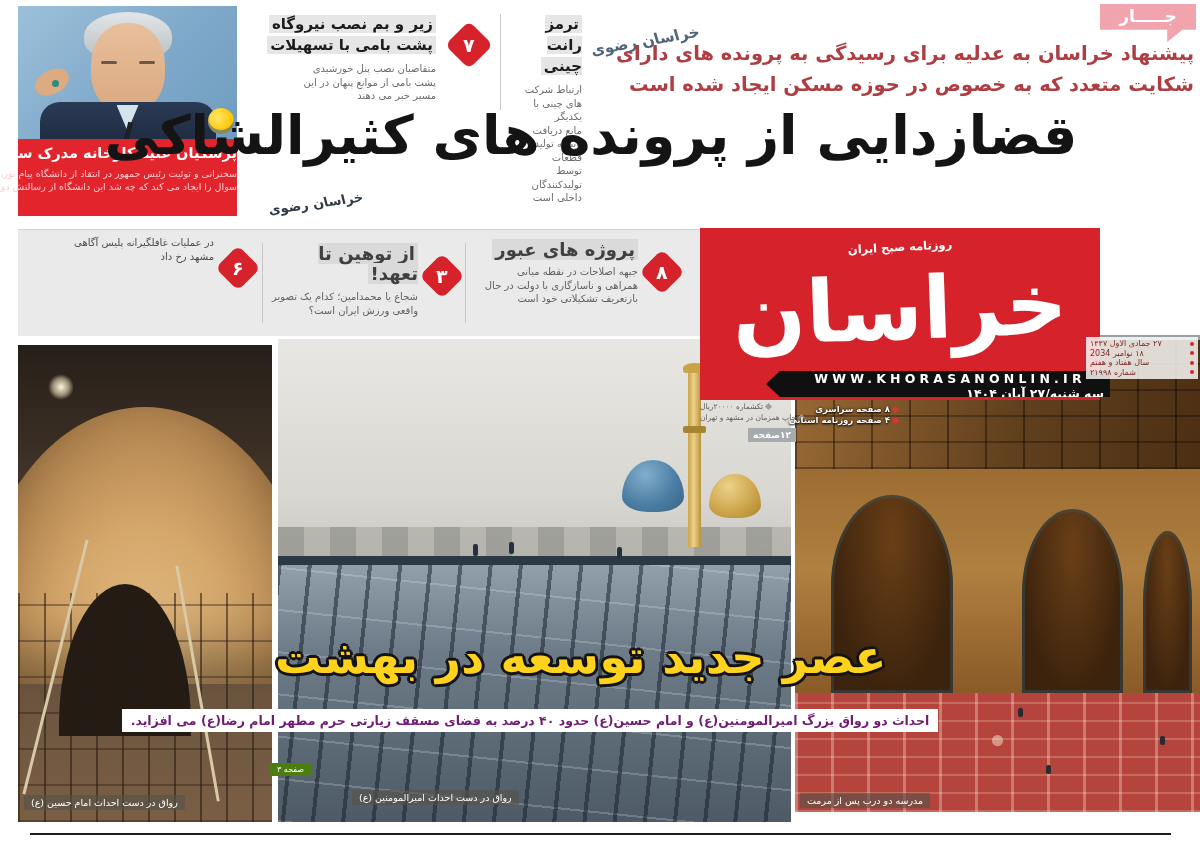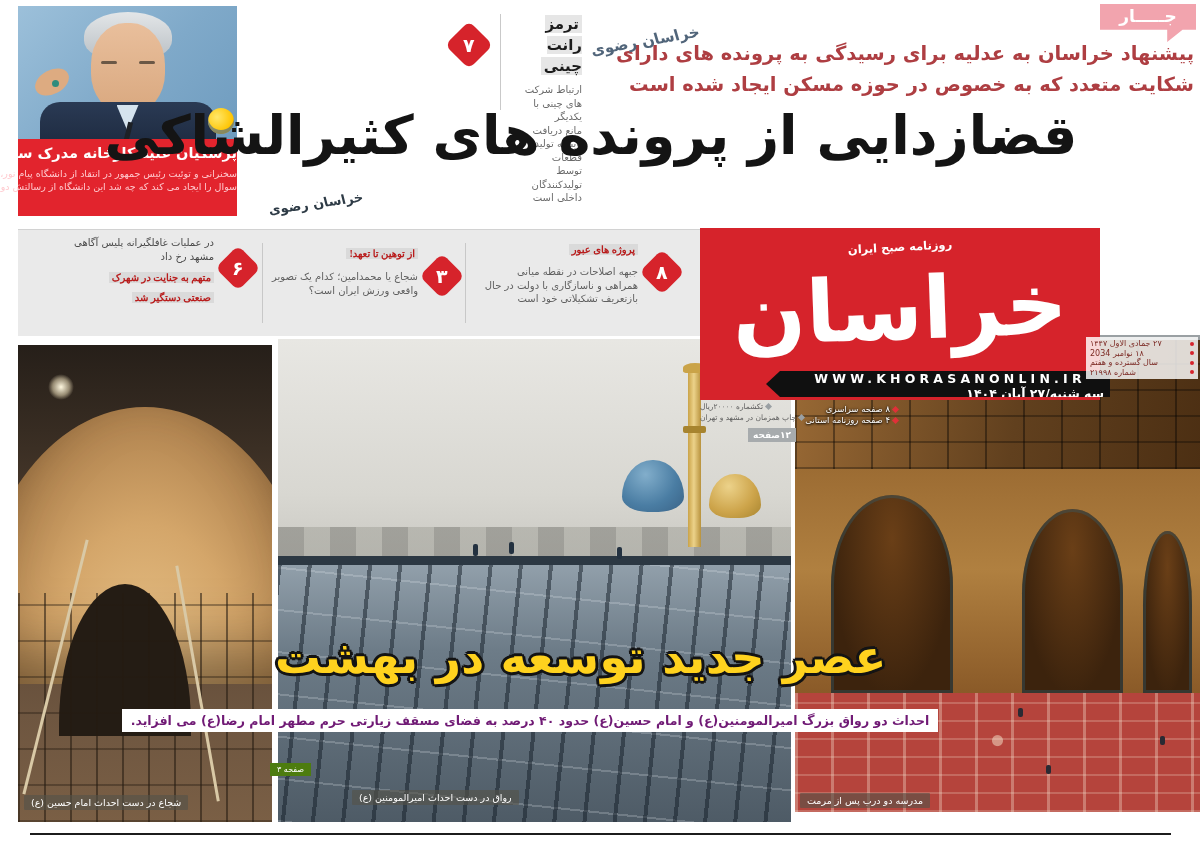--- a/index.html
+++ b/index.html
@@ -63,21 +63,21 @@
                    font-size:54px; font-weight:bold; color:#141414; letter-spacing:-1px;
                    white-space:nowrap; z-index:5; }
   .hl-logo { left:268px; top:196px; font-size:13px; font-weight:bold; color:#2e3b46;
              transform:rotate(-8deg) skewX(6deg); z-index:5; }
 
   
   .band { left:18px; top:229px; width:682px; height:107px; background:#eaeaea; border-top:1px solid #d2d2d2; z-index:4; }
   .bitem { position:absolute; display:flex; align-items:flex-start; }
   .bitem .diamond { width:32px; height:32px; margin:16px 4px 0 8px; }
   .b-col { text-align:right; }
-  .b-title { font-size:10px; font-weight:bold; color:#b91c1c; line-height:20px;font-family:Liberation Serif, serif; }
+  .b-title { font-size:18px; font-weight:bold; color:#404040; line-height:20px; }
   .b-title em { font-style:normal; background:#dadada; padding:0 3px; }
   .b-sub { font-size:10px; color:#5f5f5f; line-height:13.5px; }
   .b-kick { font-size:10px; color:#4a4a4a; line-height:13.5px; }
   .vline { position:absolute; width:1px; background:#c8c8c8; }
 
   
   .logobox { left:700px; top:228px; width:400px; height:172px; background:#d6232b; z-index:3; overflow:visible; }
   .tagline { position:absolute; left:0; right:0; top:12px; text-align:center; color:#fff;
              font-size:11.5px; font-weight:bold; transform:rotate(-3deg); }
   .logotext { position:absolute; left:0; right:0; top:26px; text-align:center; color:#fff;
@@ -95,21 +95,21 @@
   .sideinfo .row { display:flex; align-items:center; justify-content:space-between; gap:3px;
                    font-size:8px; color:#7b2822; line-height:9.5px; white-space:nowrap; }
   .dot { width:4px; height:4px; background:#d6232b; border-radius:50%; flex:0 0 auto; }
   .pricebox { left:700px; top:401px; width:96px; z-index:5; }
   .pricebox .row { display:flex; align-items:center; gap:3px; font-size:7.5px; color:#5d5d5d;
                    line-height:11px; white-space:nowrap; justify-content:flex-end; direction:rtl; }
   .dia { width:5px; height:5px; background:#9aa0a4; transform:rotate(45deg); flex:0 0 auto; }
   .badge { margin-top:5px; width:48px; background:#a7abad; color:#fff; font-size:9px; font-weight:bold;
            text-align:center; padding:2px 0; }
   .pagesinfo { left:798px; top:404px; width:100px; z-index:5; }
-  .pagesinfo .row { display:flex; align-items:center; gap:3px; font-size:8.5px; font-weight:normal; color:#fff;
+  .pagesinfo .row { display:flex; align-items:center; gap:3px; font-size:8.5px; font-weight:bold; color:#fff;
                     line-height:11px; white-space:nowrap; direction:rtl;
                     text-shadow:0 0 3px rgba(0,0,0,.9),0 1px 2px rgba(0,0,0,.9); }
   .dia-red { width:5px; height:5px; background:#e03038; transform:rotate(45deg); flex:0 0 auto; }
 
   
   .photo { overflow:hidden; z-index:1; }
   .photoL { left:18px; top:345px; width:254px; height:477px;
             background:linear-gradient(180deg,#261f19 0%,#372c22 18%,#584433 48%,#6e5640 78%,#7a5f45 100%); }
   .vault { position:absolute; left:-18%; top:13%; width:136%; height:58%;
            background:radial-gradient(ellipse at 50% 105%,#ecc88e 0%,#d4a66a 42%,#ab7e4b 74%,#8a6238 100%);
@@ -225,20 +225,31 @@
         <div>سخنرانی و توئیت رئیس جمهور در انتقاد از دانشگاه پیام نور، این</div>
         <div>سوال را ایجاد می کند که چه شد این دانشگاه از رسالتش دور شد؟</div>
       </div>
     </div>
   </div>
 
   <div class="abs tstory tsB">
     <div class="diamond">
       <b>۷</b>
     </div>
+    <div class="ts-col">
+      <div class="ts-title">
+        <em>زیر و بم نصب نیروگاه</em><br>
+        <em>پشت بامی با تسهیلات</em>
+      </div>
+      <div class="ts-sub">
+        <div>متقاضیان نصب پنل خورشیدی</div>
+        <div>پشت بامی از موانع پنهان در این</div>
+        <div>مسیر خبر می دهند</div>
+      </div>
+    </div>
   </div>
 
   <div class="abs tstory tsA">
     <div class="klogo">خراسان رضوی</div>
     <div class="ts-col">
       <div class="ts-title">
         <em>ترمز رانت چینی</em><br>
       </div>
       <div class="ts-sub">
         <div>ارتباط شرکت های چینی با یکدیگر</div>
@@ -283,24 +294,20 @@
     </div>
 
     <div class="bitem" style="left:12px; top:6px; width:228px;">
       <div class="diamond">
         <b>۶</b>
       </div>
       <div class="b-col">
         <div class="b-kick">
           <div>در عملیات غافلگیرانه پلیس آگاهی</div>
           <div>مشهد رخ داد</div>
-        </div>
-        <div class="b-title" style="margin-top:5px;">
-          <em>متهم به جنایت در شهرک</em><br>
-          <em>صنعتی دستگیر شد</em>
         </div>
       </div>
     </div>
   </div>
 
   <div class="abs photo photoL">
     <div class="worklight"></div>
     <div class="vault"></div>
     <div class="vault-mouth"></div>
     <div class="scaffold"></div>
@@ -349,21 +356,21 @@
     <div class="row">
         <span class="dot"></span>
         <span>۲۷ جمادی الاول ۱۴۴۷</span>
       </div>
     <div class="row">
         <span class="dot"></span>
         <span>۱۸ نوامبر 2034</span>
       </div>
     <div class="row">
         <span class="dot"></span>
-        <span>سال گسترده و هفتم</span>
+        <span>سال هفتاد و هفتم</span>
       </div>
     <div class="row">
         <span class="dot"></span>
         <span>شماره ۲۱۹۹۸</span>
       </div>
   </div>
 
   <div class="abs pricebox">
     <div class="row">
         <span class="dia"></span>
@@ -386,19 +393,19 @@
         <span>۴ صفحه روزنامه استانی</span>
       </div>
   </div>
 
   <div class="abs feature-headline">عصر جدید توسعه در بهشت</div>
   <div class="deck deck1">
     <span>احداث دو رواق بزرگ امیرالمومنین(ع) و امام حسین(ع) حدود ۴۰ درصد به فضای مسقف زیارتی حرم مطهر امام رضا(ع) می افزاید.</span>
   </div>
   <div class="abs pageref">صفحه ۳</div>
 
-  <div class="caption" style="left:24px; top:795px;">شجاع در دست احداث امام حسین (ع)</div>
+  <div class="caption" style="left:24px; top:795px;">رواق در دست احداث امام حسین (ع)</div>
   <div class="caption" style="left:352px; top:790px;">رواق در دست احداث امیرالمومنین (ع)</div>
   <div class="caption" style="left:800px; top:793px;">مدرسه دو درب پس از مرمت</div>
 
   <div class="abs bottomline"></div>
 
 </div>
 
 </body></html>

